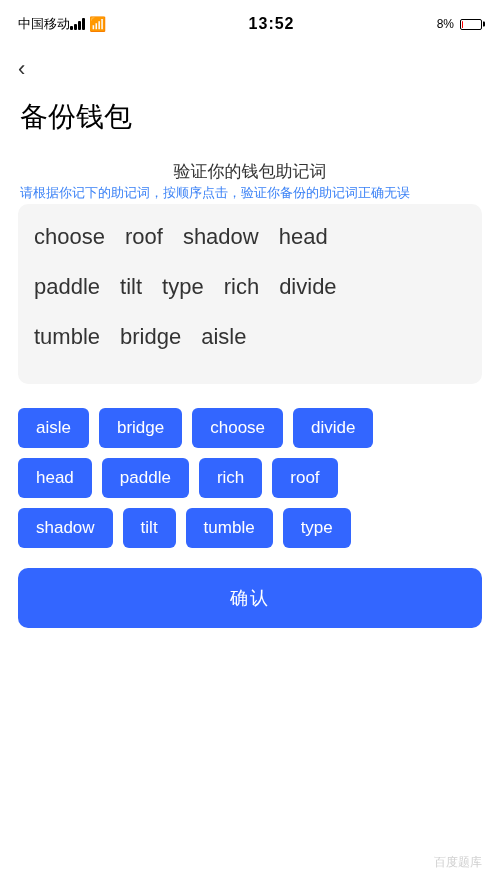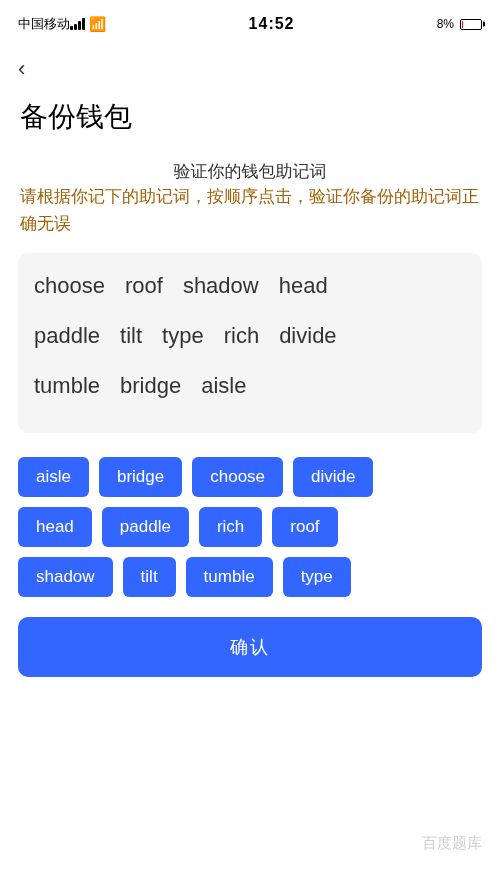--- a/index.html
+++ b/index.html
@@ -106,24 +106,23 @@
     }
 
     
     .section-title {
       text-align: center;
       font-size: 17px;
       color: #333;
       font-weight: 500;
     }
     .section-desc {
-      font-size: 17px;
-      color: #a16207;
+      font-size: 13px;
+      color: #3b82f6;
       padding: 0 20px;
-      margin-bottom: 16px;
       line-height: 1.6;
     }
 
     
     .word-grid-container {
       margin: 0 18px 24px 18px;
       background: #f5f5f5;
       border-radius: 10px;
       padding: 20px 16px 20px 16px;
       min-height: 180px;
@@ -183,23 +182,23 @@
       font-size: 18px;
       font-family: inherit;
       cursor: pointer;
       font-weight: 500;
       letter-spacing: 2px;
     }
 
     
     .watermark {
       position: absolute;
-      bottom: 36px;
+      bottom: 18px;
       right: 18px;
-      font-size: 15px;
+      font-size: 12px;
       color: #bbb;
       opacity: 0.7;
       text-align: right;
     }
   </style>
 </head>
 <body>
 
 
 
@@ -208,21 +207,21 @@
   <div class="status-left">
     <span>中国移动</span>
     <div class="signal-bars">
       <div class="signal-bar" style="height:4px"></div>
       <div class="signal-bar" style="height:6px"></div>
       <div class="signal-bar" style="height:9px"></div>
       <div class="signal-bar" style="height:12px"></div>
     </div>
     <span class="wifi-icon">📶</span>
   </div>
-  <div class="status-center">14:52</div>
+  <div class="status-center">13:52</div>
   <div class="status-right">
     <span>8%</span>
     <div class="battery-container">
       <div class="battery-icon">
         <div class="battery-fill"></div>
       </div>
     </div>
   </div>
 </div>
 

